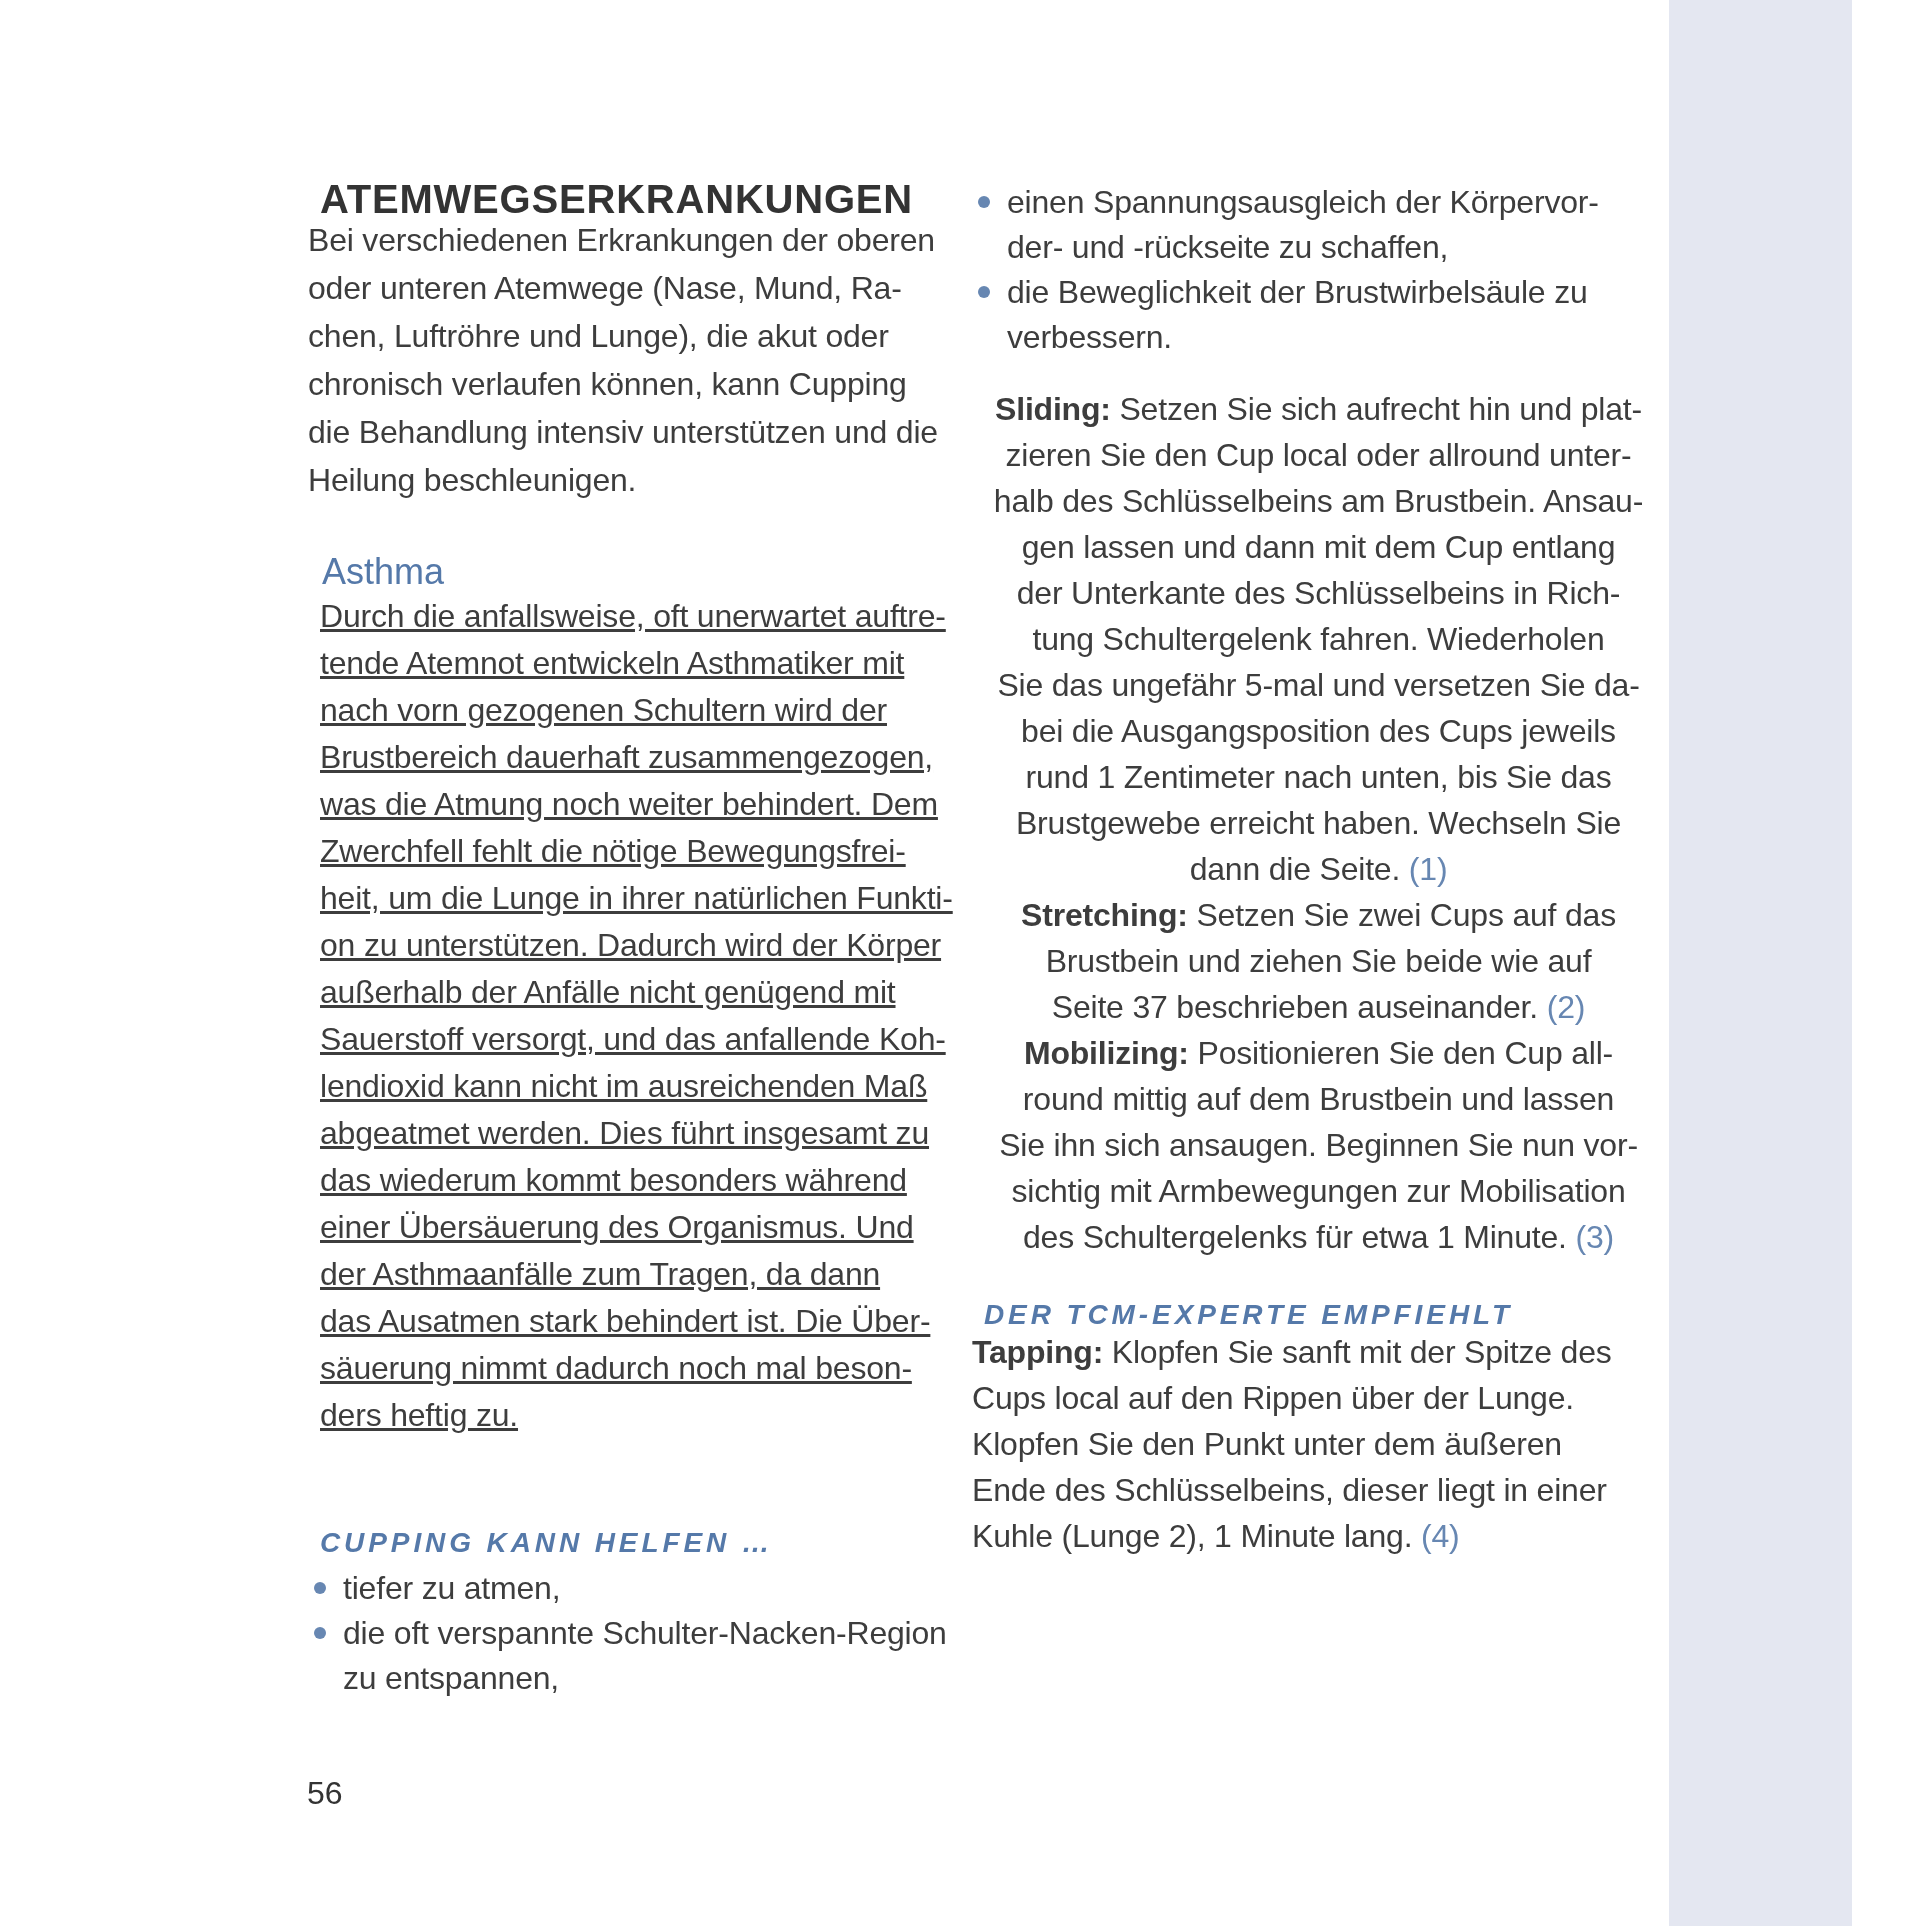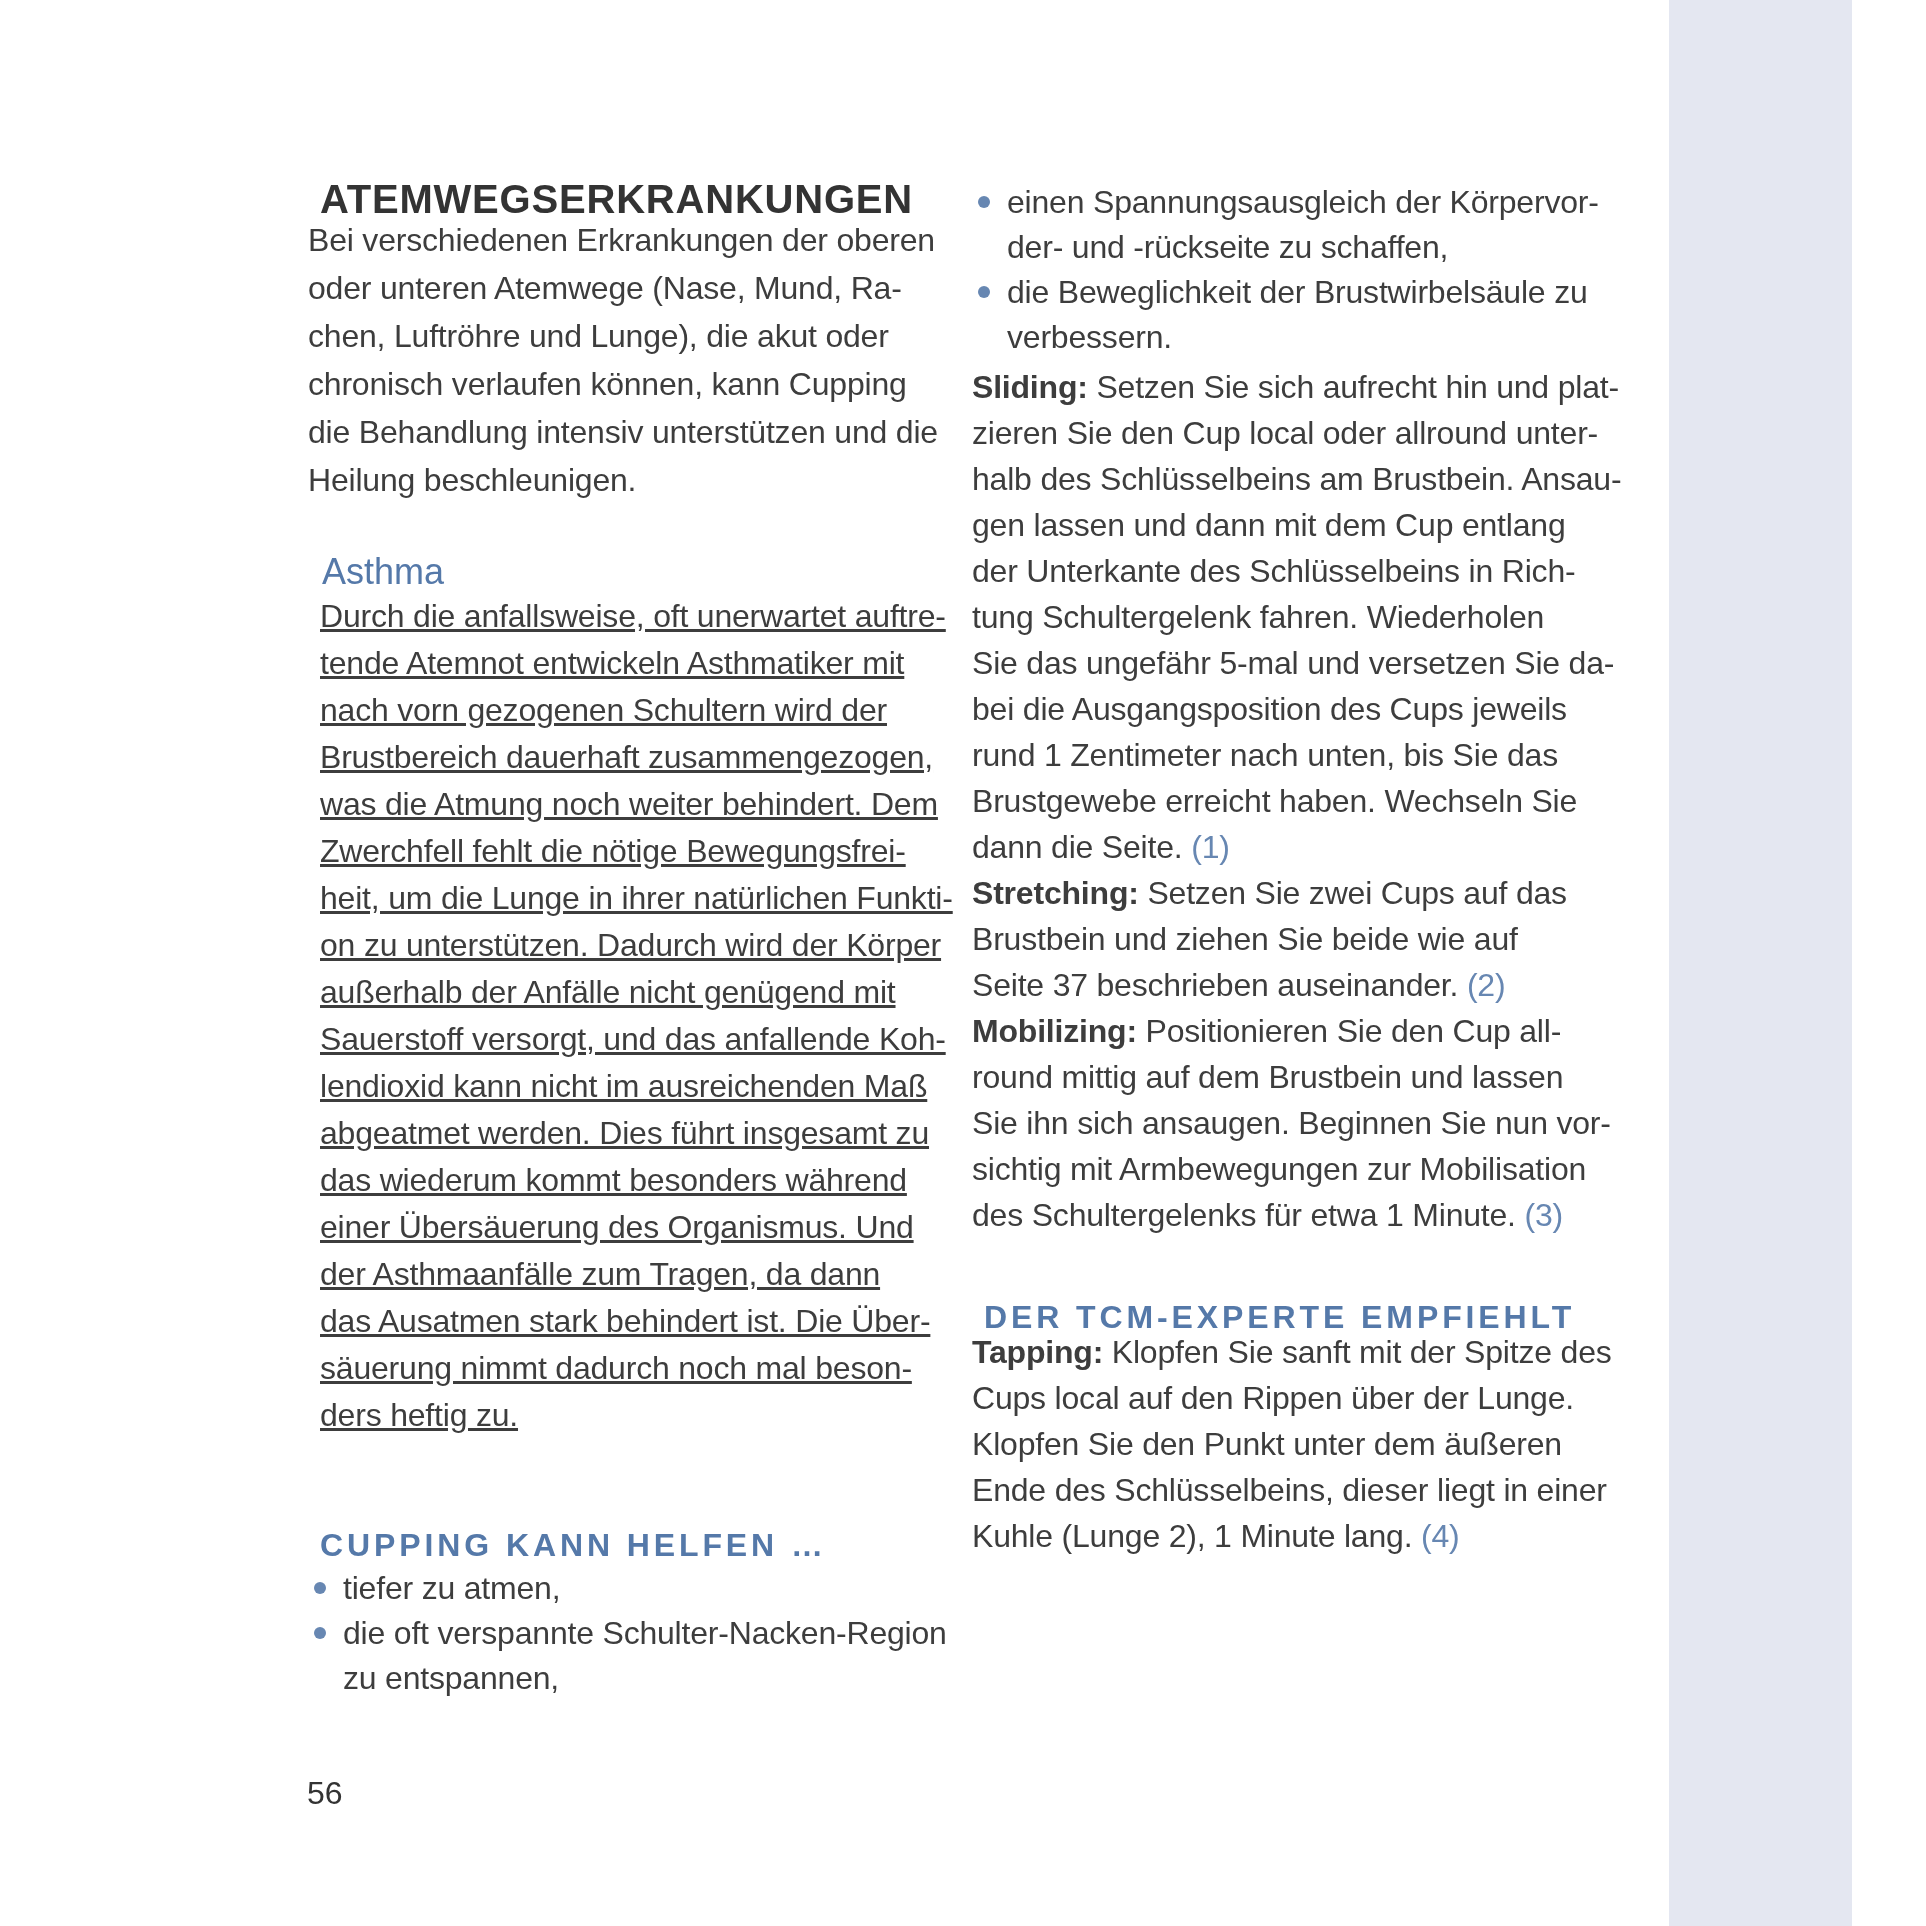--- a/index.html
+++ b/index.html
@@ -78,25 +78,26 @@
   }
   #p2 {
     left: 320px;
     top: 593px;
     line-height: 47px;
     width: 663px;
     text-decoration: underline;
   }
   .caps-heading {
     position: absolute;
-    font-size: 32px;
+    font-size: 28px;
     font-weight: 700;
     letter-spacing: 3.9px;
     color: var(--accent_blue, #5579a9);
     white-space: nowrap;
+    font-style: italic;
   }
   #cupping-h { left: 308px; top: 1515px; }
   #cupping-b {
     left: 308px;
     top: 1566px;
     line-height: 45px;
     width: 663px;
   }
   #pagenum {
     position: absolute;
@@ -107,23 +108,24 @@
   }
 
   #r-bullets {
     left: 972px;
     top: 180px;
     line-height: 45px;
     width: 693px;
   }
   #r-instr {
     left: 972px;
-    top: 364px;
+    top: 386px;
     line-height: 46px;
     width: 693px;
+    text-align: center;
   }
   #tcm-h { left: 972px; top: 1287px; }
   #r-tapping {
     left: 972px;
     top: 1329px;
     line-height: 46px;
     width: 693px;
   }
 </style>
 </head>

